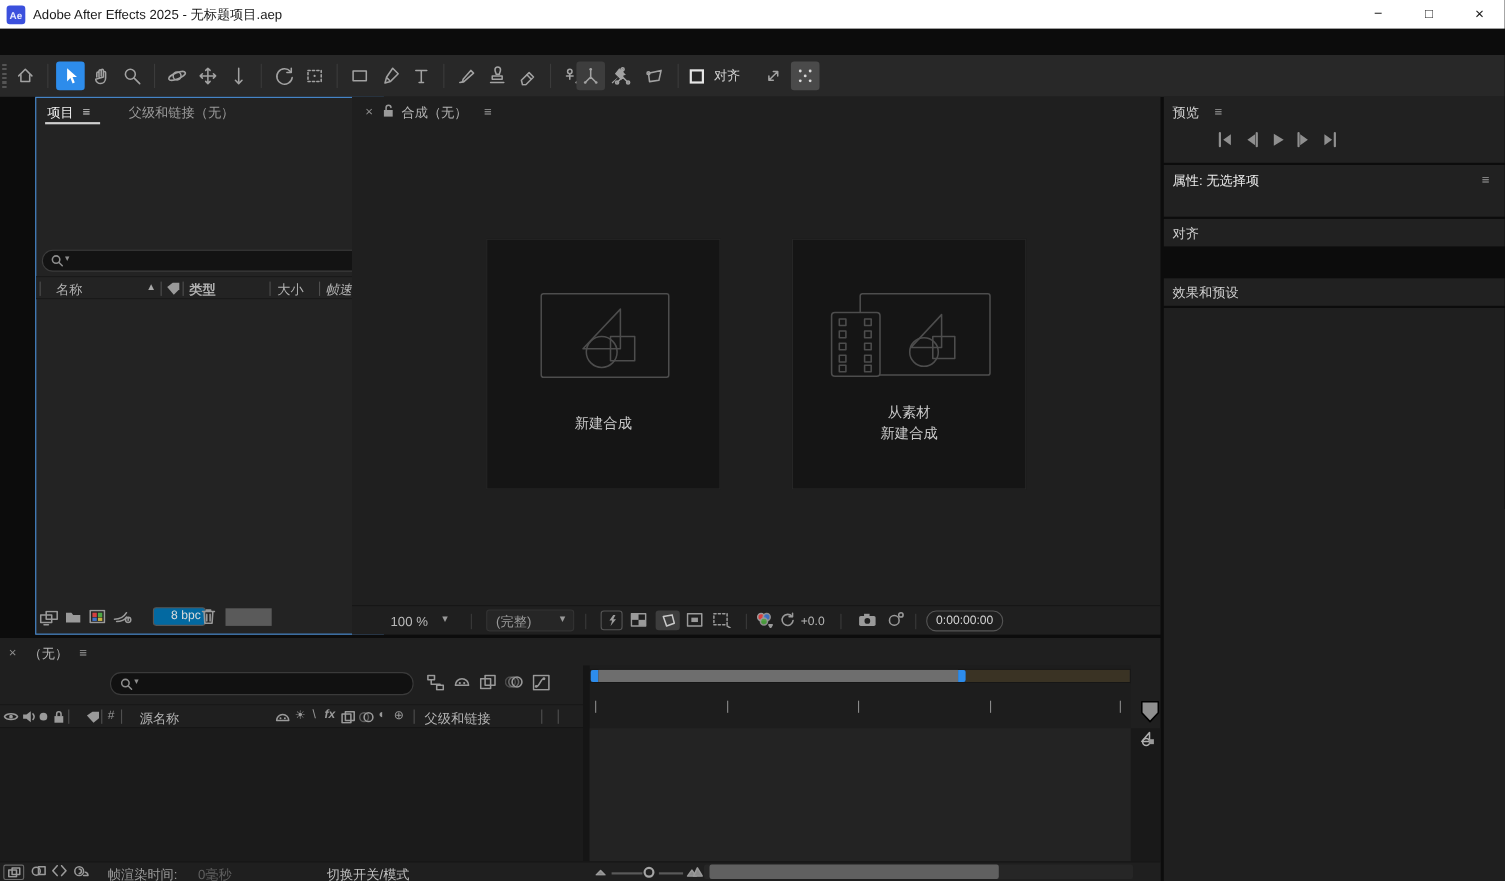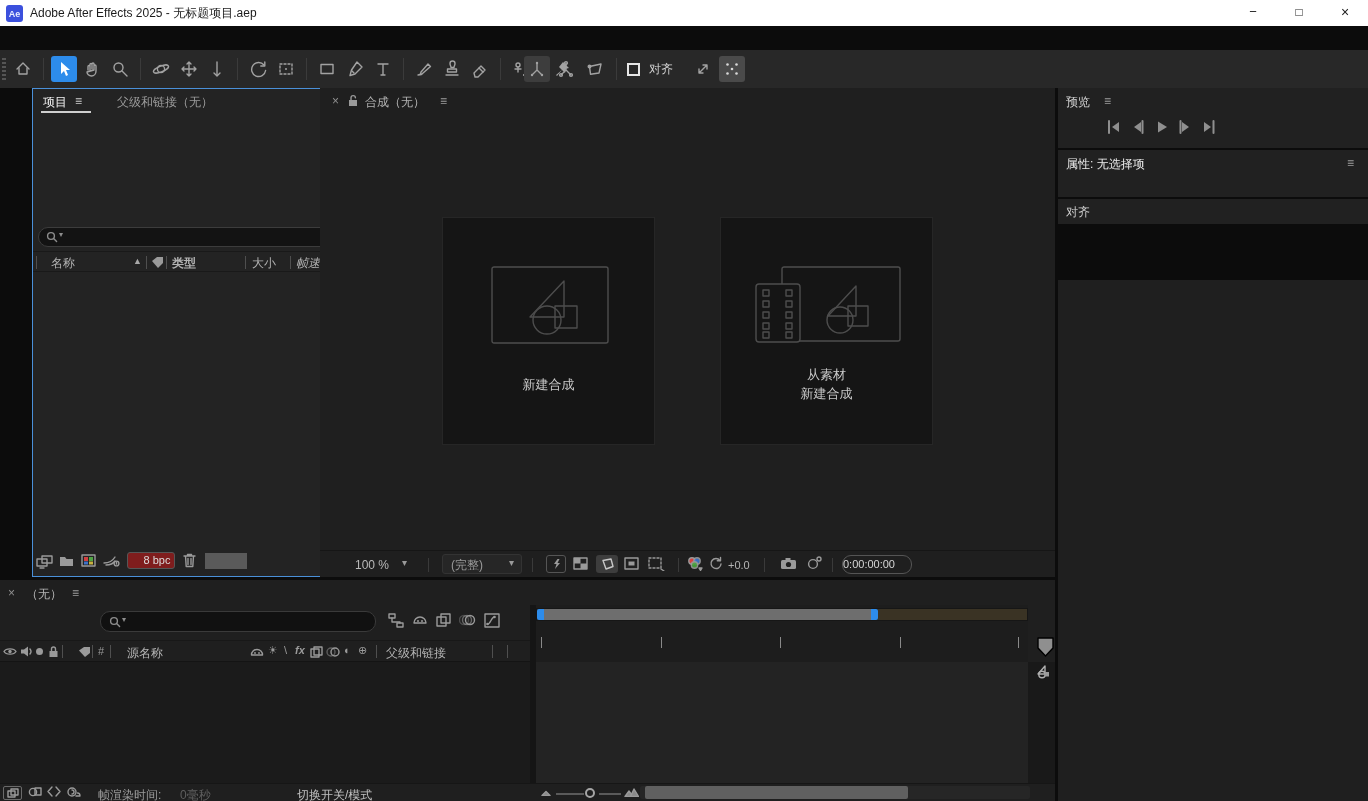--- a/index.html
+++ b/index.html
@@ -251,21 +251,21 @@
             <rect x="8" y="7.5" width="4" height="3" fill="#c8b23f" stroke="none"></rect>
           </svg>
         </span>
       <span class="abs" style="left:70px;top:4px;">
           <svg width="17" height="13" viewBox="0 0 17 13">
             <path d="M1 9c4 0 8-1 11-6M3 11c4 0 7-1 9-4"></path>
             <circle cx="13.5" cy="9.5" r="2.4"></circle>
             <path d="M13.5 8v2"></path>
           </svg>
         </span>
-      <span class="abs" style="left:94px;top:2px;width:48px;height:17px;border:1px solid #565656;border-radius:3px;background:#7f1d1d;color:#dcdcdc;font-size:11px;text-align:center;line-height:15px;padding-left:12px;">8 bpc</span>
+      <span class="abs" style="left:106px;top:2px;width:48px;height:17px;border:1px solid #565656;border-radius:3px;background:#0369a1;color:#dcdcdc;font-size:11px;text-align:center;line-height:15px;padding-left:12px;">8 bpc</span>
       <span class="abs" style="left:150px;top:3px;">
           <svg width="13" height="15" viewBox="0 0 13 15">
             <path d="M1 3h11M4.5 3V1.5h4V3M2.5 3l.7 10.5h6.6L10.5 3M5 5.5v6M8 5.5v6"></path>
           </svg>
         </span>
       <span class="abs" style="left:172px;top:3px;width:42px;height:16px;background:#5a5a5a;"></span>
     </div>
   </div>
 
   <div class="panel" style="left:320px;top:88px;width:735px;height:489px;background:#1f1f1f;">
@@ -377,21 +377,21 @@
             <circle cx="8.5" cy="7.5" r="2.6" fill="#1f1f1f" stroke="none"></circle>
           </svg>
         </span>
       <span class="abs" style="left:486px;top:5px;">
           <svg width="16" height="14" viewBox="0 0 16 14">
             <circle cx="7" cy="8" r="4.4"></circle>
             <circle cx="13" cy="3" r="2"></circle>
           </svg>
         </span>
       <span class="sep-dark" style="left:512px;"></span>
-      <span class="abs" style="left:522px;top:4px;width:70px;height:19px;border:1px solid #555;border-radius:9px;line-height:17px;font-size:11px;color:#d6d6d6;">0:00:00:00</span>
+      <span class="abs" style="left:522px;top:4px;width:70px;height:19px;border:1px solid #555;border-radius:9px;text-align:center;line-height:17px;font-size:11px;color:#d6d6d6;">0:00:00:00</span>
     </div>
   </div>
 
   <div class="panel" style="left:1058px;top:88px;width:310px;height:60px;">
     <div class="abs" style="left:8px;top:6px;color:#d4d4d4;">预览</div>
     <div class="abs" style="left:46px;top:6px;color:#9f9f9f;">≡</div>
     <div class="abs" style="left:48px;top:32px;display:flex;gap:9px;color:#8f8f8f;">
       <span>
           <svg width="15" height="14" viewBox="0 0 15 14">
             <path d="M3 1v12" stroke-width="2"></path>
@@ -424,20 +424,23 @@
     </div>
   </div>
 
   <div class="panel" style="left:1058px;top:150px;width:310px;height:47px;">
     <div class="abs" style="left:8px;top:6px;color:#ececec;">属性: 无选择项</div>
     <div class="abs" style="right:14px;top:6px;color:#9f9f9f;">≡</div>
   </div>
 
   <div class="panel" style="left:1058px;top:199px;width:310px;height:25px;">
     <div class="abs" style="left:8px;top:5px;color:#cfcfcf;">对齐</div>
+  </div>
+  <div class="panel" style="left:1058px;top:253px;width:310px;height:25px;">
+    <div class="abs" style="left:8px;top:5px;color:#cfcfcf;">效果和预设</div>
   </div>
   <div class="panel" style="left:1058px;top:280px;width:310px;height:521px;background:#1f1f1f;"></div>
 
   <div class="panel" style="left:0;top:580px;width:1055px;height:221px;background:#1f1f1f;">
 
     <div class="abs" style="left:8px;top:6px;color:#8f8f8f;">×</div>
     <div class="abs" style="left:26px;top:6px;color:#b5b5b5;">（无）</div>
     <div class="abs" style="left:72px;top:6px;color:#9f9f9f;">≡</div>
 
     <div class="abs" style="left:100px;top:31px;width:276px;height:21px;background:#111;border:1px solid #3a3a3a;border-radius:10px;color:#8d8d8d;">

